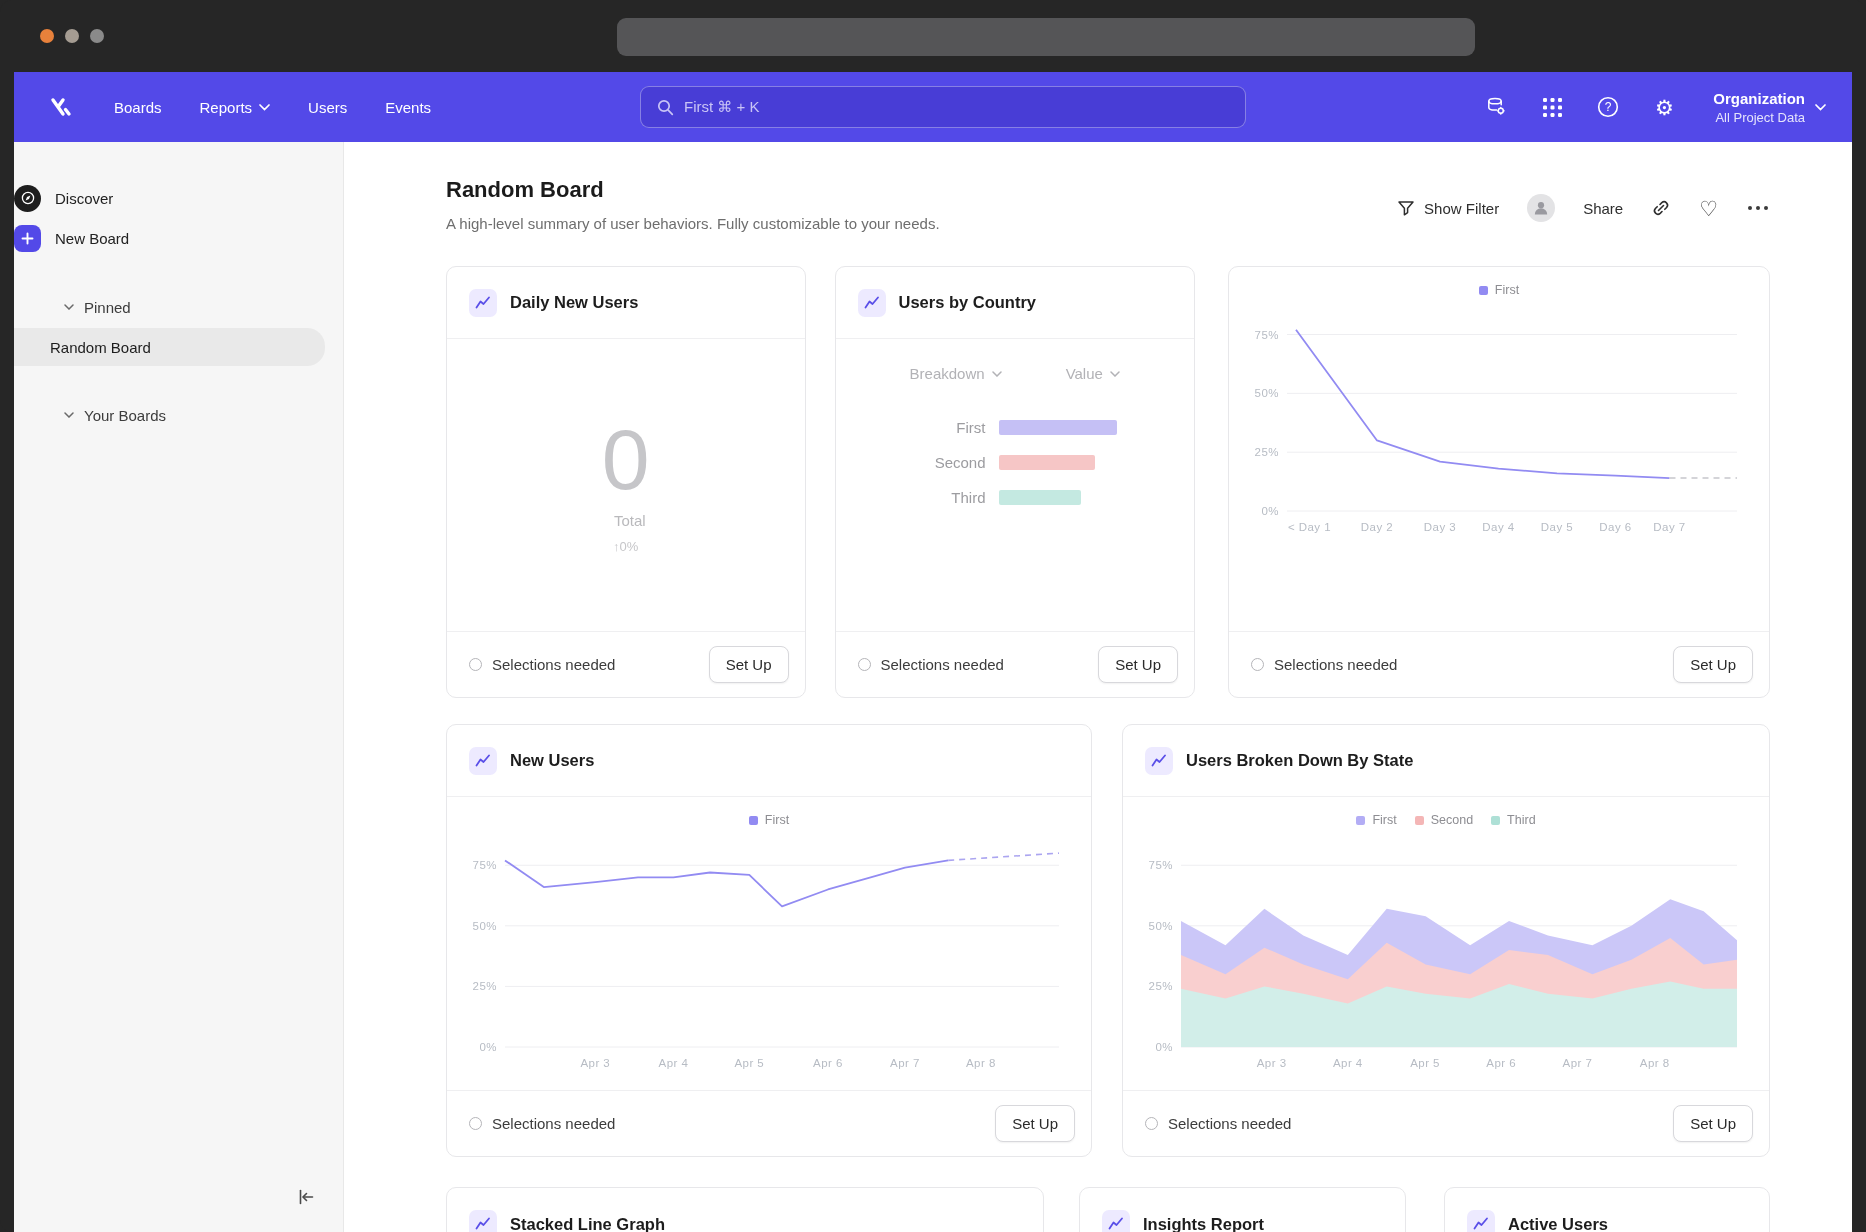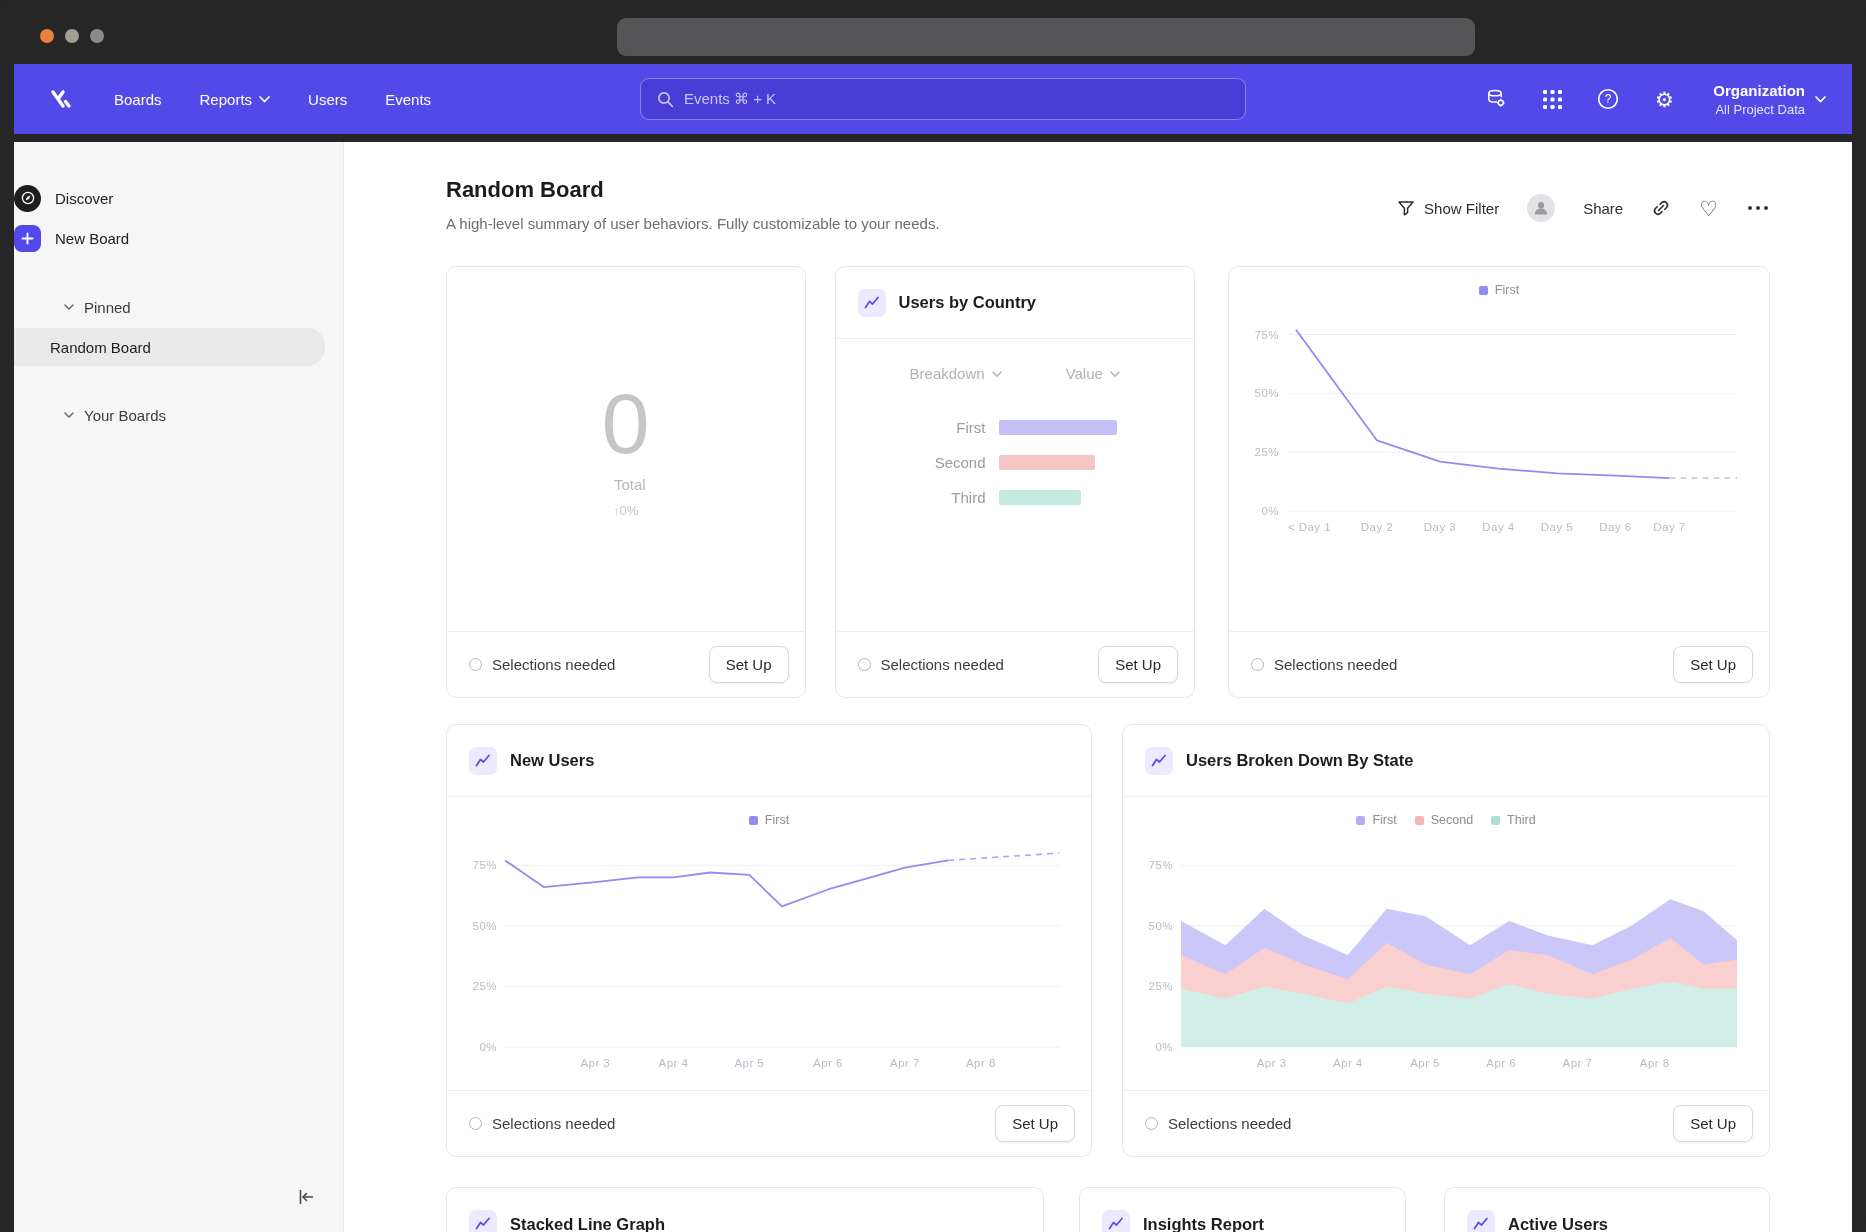--- a/index.html
+++ b/index.html
@@ -7,21 +7,21 @@
   .frame { position:relative; width:1866px; height:1232px; background:#262626; overflow:hidden; border-radius:12px; }
 
   
   .titlebar { position:absolute; left:0; top:0; width:100%; height:72px; display:flex; align-items:center; }
   .traffic { display:flex; gap:11px; padding-left:40px; }
   .dot { width:14px; height:14px; border-radius:50%; display:inline-block; }
   .dot1 { background:#e8813b; } .dot2 { background:#a59c92; } .dot3 { background:#8a8a8a; }
   .urlbar { position:absolute; left:617px; top:18px; width:858px; height:38px; background:#555557; border-radius:9px; }
 
   
-  .navbar { position:absolute; left:14px; top:64px; width:1838px; height:70px; background:#5349e8; display:flex; align-items:center; }
+  .navbar { position:absolute; left:14px; top:72px; width:1838px; height:70px; background:#5349e8; display:flex; align-items:center; }
   .nav-left { display:flex; align-items:center; gap:38px; padding-left:32px; }
   .logo { width:30px; height:30px; display:flex; align-items:center; justify-content:center; cursor:pointer; }
   .nav-item { color:#ffffff; font-size:15px; font-weight:500; display:flex; align-items:center; gap:7px; cursor:pointer; text-decoration:none; }
   .searchbox { position:absolute; left:626px; top:14px; width:606px; height:42px; background:#483dd6; border:1px solid rgba(255,255,255,0.35); border-radius:9px; display:flex; align-items:center; gap:10px; padding:0 16px; cursor:text; }
   .searchbox .ph { color:#c9c4f6; font-size:15px; }
   .nav-right { position:absolute; right:26px; top:0; height:100%; display:flex; align-items:center; gap:30px; }
   .nav-icon { width:26px; height:26px; display:flex; align-items:center; justify-content:center; cursor:pointer; color:#fff; }
   .gear-glyph { font-size:21px; color:#fff; line-height:1; }
   .org { display:flex; align-items:center; gap:10px; cursor:pointer; margin-left:6px; }
   .org-name { color:#fff; font-size:15px; font-weight:700; text-align:right; }
@@ -136,21 +136,21 @@
       <a class="nav-item">
           <span>Events</span>
         </a>
     </div>
 
     <div class="searchbox">
       <svg width="17" height="17" viewBox="0 0 17 17">
         <circle cx="7" cy="7" r="5.2" stroke="#c9c4f6" stroke-width="1.7" fill="none"></circle>
         <path d="M11.2 11.2 L15.3 15.3" stroke="#c9c4f6" stroke-width="1.7" stroke-linecap="round"></path>
       </svg>
-      <span class="ph">Events ⌘ + K</span>
+      <span class="ph">First ⌘ + K</span>
     </div>
 
     <div class="nav-right">
       <span class="nav-icon">
         <svg width="22" height="22" viewBox="0 0 22 22">
           <ellipse cx="10" cy="5.2" rx="6.2" ry="2.6" stroke="#fff" stroke-width="1.5" fill="none"></ellipse>
           <path d="M3.8 5.2v6.2c0 1.5 2.8 2.7 6.2 2.7.5 0 1.1 0 1.6-.1" stroke="#fff" stroke-width="1.5" fill="none" stroke-linecap="round"></path>
           <path d="M16.2 5.2v3.6" stroke="#fff" stroke-width="1.5" stroke-linecap="round"></path>
           <circle cx="15.8" cy="14.8" r="2.5" stroke="#fff" stroke-width="1.4" fill="none"></circle>
           <path d="M15.8 11.4v1m0 4.8v1m3.4-3.4h-1m-4.8 0h-1" stroke="#fff" stroke-width="1.3" stroke-linecap="round"></path>
@@ -273,20 +273,28 @@
         <span class="dots3">
             <i></i>
             <i></i>
             <i></i>
           </span>
       </div>
     </div>
 
     <div class="row row1">
       <div class="card w-c1 h-row1">
+        <div class="card-head">
+          <span class="icon-tile">
+            <svg width="16" height="16" viewBox="0 0 16 16">
+                <path d="M1.5 12.5 L5.5 6.5 L8.5 9 L14 2.5" stroke="#5a4fe8" stroke-width="1.8" fill="none" stroke-linecap="round" stroke-linejoin="round"></path>
+              </svg>
+          </span>
+          <span class="card-title">Daily New Users</span>
+        </div>
         <div class="card-body">
           <div class="zero-wrap">
             <div class="big-zero">0</div>
             <div class="zero-label">Total</div>
             <div class="zero-delta">↑0%</div>
           </div>
         </div>
         <div class="card-foot">
           <span class="needs">
             <span class="ring"></span>

